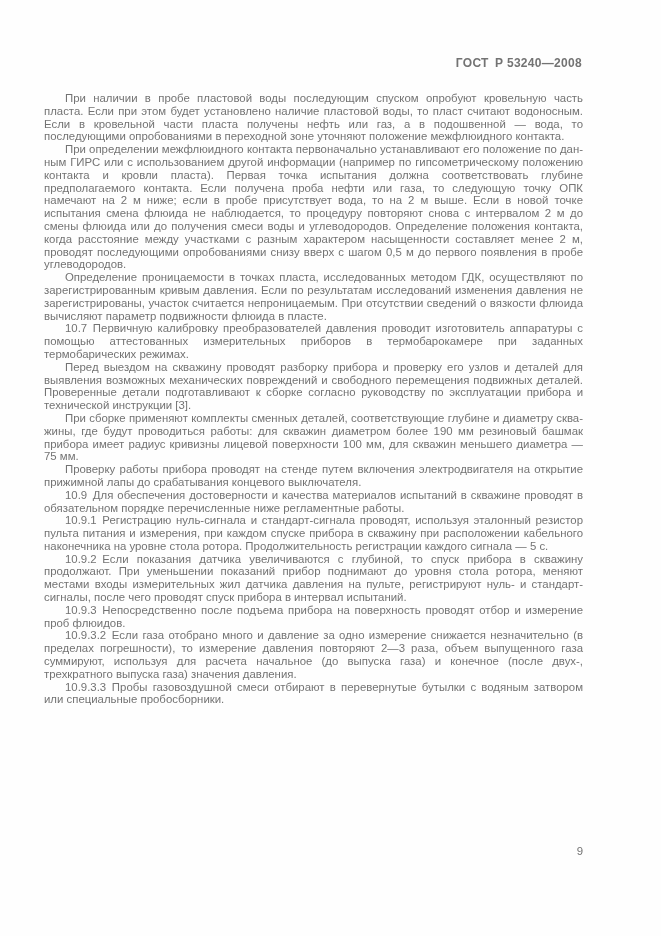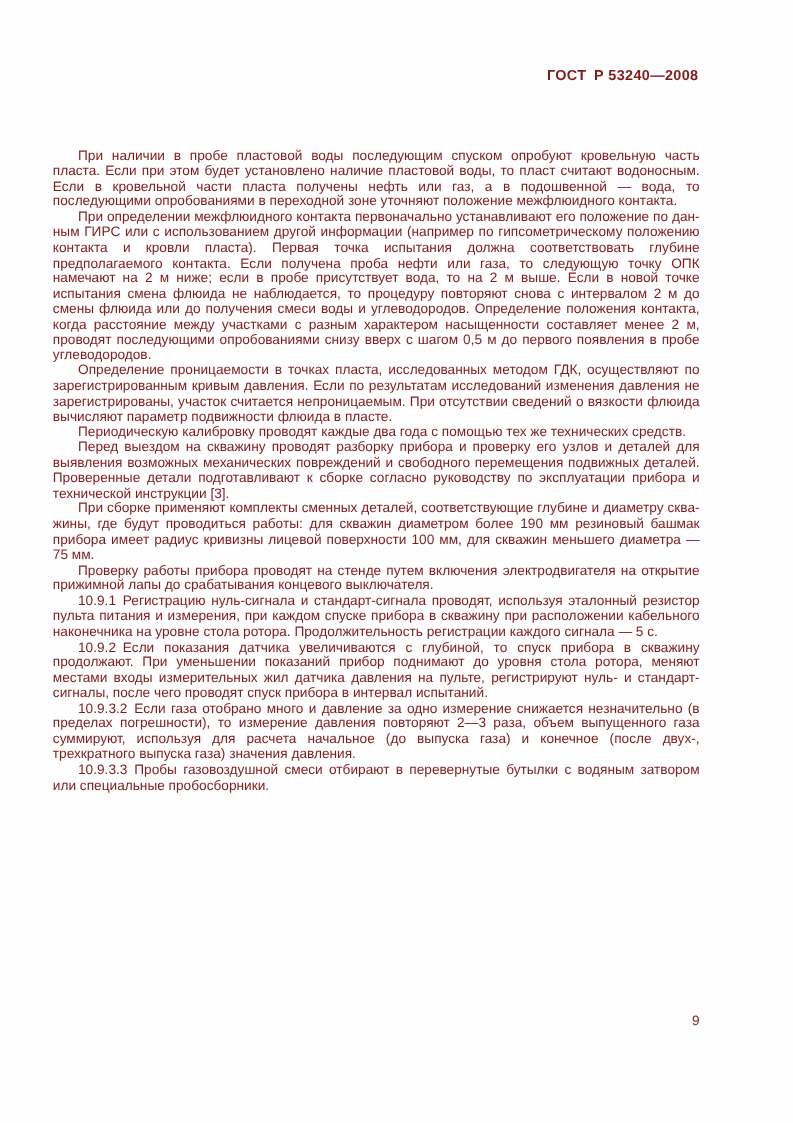--- a/index.html
+++ b/index.html
@@ -5,21 +5,21 @@
   html, body {
     margin: 0;
     padding: 0;
     background: #ffffff;
   }
   .page {
     position: relative;
     width: 661px;
     height: 936px;
     background: #fefefe;
-    color: #7f1d1d;
+    color: #737373;
     font-family: "Liberation Sans", sans-serif;
     overflow: hidden;
   }
   .running-header {
     position: absolute;
     top: 56px;
     left: 0;
     right: 79px;
     text-align: right;
     font-weight: 700;
@@ -29,21 +29,20 @@
   }
   .content {
     position: absolute;
     top: 92px;
     left: 44px;
     width: 539px;
     font-size: 11.4px;
     line-height: 12.8px;
     text-align: justify;
     hyphens: manual;
-    margin-top: 32px;
     -webkit-hyphens: manual;
   }
   .content p {
     margin: 0;
     padding: 0;
     text-indent: 21px;
   }
   .page-number {
     position: absolute;
     top: 845px;
@@ -55,24 +54,26 @@
 </head>
 <body>
 
 <div class="page">
   <div class="running-header">ГОСТ Р 53240—2008</div>
 
   <div class="content">
       <p>При наличии в пробе пластовой воды последующим спуском опробуют кровельную часть пласта. Если при этом будет установлено наличие пластовой воды, то пласт считают водоносным. Если в кро­вельной части пласта получены нефть или газ, а в подошвенной — вода, то последующими опробовани­ями в переходной зоне уточняют положение межфлюидного контакта.</p>
       <p>При определении межфлюидного контакта первоначально устанавливают его положение по дан­ным ГИРС или с использованием другой информации (например по гипсометрическому положению кон­такта и кровли пласта). Первая точка испытания должна соответствовать глубине предполагаемого контакта. Если получена проба нефти или газа, то следующую точку ОПК намечают на 2 м ниже; если в пробе присутствует вода, то на 2 м выше. Если в новой точке испытания смена флюида не наблюдается, то процедуру повторяют снова с интервалом 2 м до смены флюида или до получения смеси воды и угле­водородов. Определение положения контакта, когда расстояние между участками с разным характером насыщенности составляет менее 2 м, проводят последующими опробованиями снизу вверх с шагом 0,5 м до первого появления в пробе углеводородов.</p>
       <p>Определение проницаемости в точках пласта, исследованных методом ГДК, осуществляют по зарегистрированным кривым давления. Если по результатам исследований изменения давления не зарегистрированы, участок считается непроницаемым. При отсутствии сведений о вязкости флюида вычисляют параметр подвижности флюида в пласте.</p>
-      <p>Периодическую калибровку проводят каждые два года с помощью тех же технических средств.</p>
+      <p>10.7 Первичную калибровку преобразователей давления проводит изготовитель аппаратуры с помощью аттестованных измерительных приборов в термобарокамере при заданных термобарических режимах.</p>
       <p>Перед выездом на скважину проводят разборку прибора и проверку его узлов и деталей для выяв­ления возможных механических повреждений и свободного перемещения подвижных деталей. Прове­ренные детали подготавливают к сборке согласно руководству по эксплуатации прибора и технической инструкции [3].</p>
       <p>При сборке применяют комплекты сменных деталей, соответствующие глубине и диаметру сква­жины, где будут проводиться работы: для скважин диаметром более 190 мм резиновый башмак прибора имеет радиус кривизны лицевой поверхности 100 мм, для скважин меньшего диаметра — 75 мм.</p>
       <p>Проверку работы прибора проводят на стенде путем включения электродвигателя на открытие прижимной лапы до срабатывания концевого выключателя.</p>
+      <p>10.9 Для обеспечения достоверности и качества материалов испытаний в скважине проводят в обязательном порядке перечисленные ниже регламентные работы.</p>
       <p>10.9.1 Регистрацию нуль-сигнала и стандарт-сигнала проводят, используя эталонный резистор пульта питания и измерения, при каждом спуске прибора в скважину при расположении кабельного нако­нечника на уровне стола ротора. Продолжительность регистрации каждого сигнала — 5 с.</p>
       <p>10.9.2 Если показания датчика увеличиваются с глубиной, то спуск прибора в скважину продолжа­ют. При уменьшении показаний прибор поднимают до уровня стола ротора, меняют местами входы измерительных жил датчика давления на пульте, регистрируют нуль- и стандарт-сигналы, после чего проводят спуск прибора в интервал испытаний.</p>
+      <p>10.9.3 Непосредственно после подъема прибора на поверхность проводят отбор и измерение проб флюидов.</p>
       <p>10.9.3.2 Если газа отобрано много и давление за одно измерение снижается незначительно (в пределах погрешности), то измерение давления повторяют 2—3 раза, объем выпущенного газа сумми­руют, используя для расчета начальное (до выпуска газа) и конечное (после двух-, трехкратного выпуска газа) значения давления.</p>
       <p>10.9.3.3 Пробы газовоздушной смеси отбирают в перевернутые бутылки с водяным затвором или специальные пробосборники.</p>
     </div>
 
   <div class="page-number">9</div>
 </div>
 
 </body></html>

